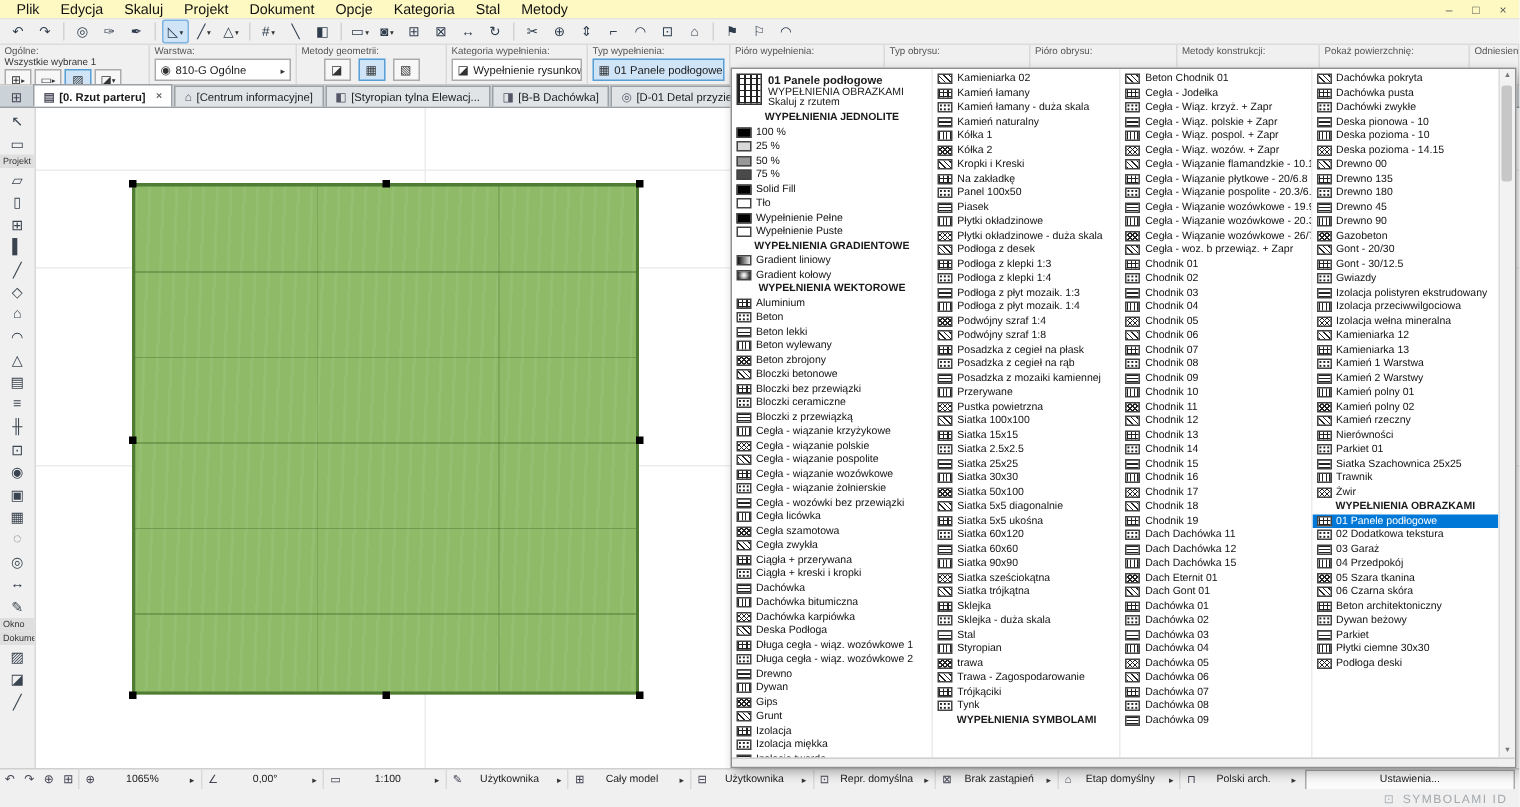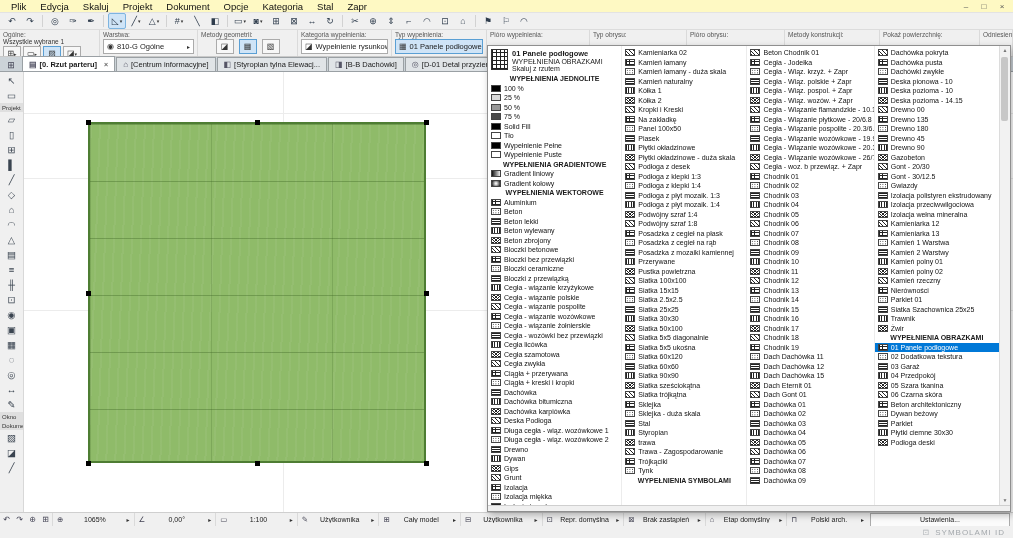--- a/index.html
+++ b/index.html
@@ -124,21 +124,21 @@
 <div class="menubar">
 
   <span class="menu-item">Plik</span>
     <span class="menu-item">Edycja</span>
     <span class="menu-item">Skaluj</span>
     <span class="menu-item">Projekt</span>
     <span class="menu-item">Dokument</span>
     <span class="menu-item">Opcje</span>
     <span class="menu-item">Kategoria</span>
     <span class="menu-item">Stal</span>
-    <span class="menu-item">Zapr</span>
+    <span class="menu-item">Metody</span>
     <div class="wincontrols">
     <span>–</span>
     <span>□</span>
     <span>×</span>
   </div>
 </div>
 
 <div class="toolbar">
     <div class="tbtn">
       <span>↶</span>
@@ -333,21 +333,21 @@
     <div class="tab">
       <span class="ticon">⌂</span>
       <span>[Centrum informacyjne]</span>
     </div>
     <div class="tab">
       <span class="ticon">◧</span>
       <span>[Styropian tylna Elewacj...</span>
     </div>
     <div class="tab">
       <span class="ticon">◨</span>
-      <span>[B-B Dachówki]</span>
+      <span>[B-B Dachówka]</span>
     </div>
     <div class="tab">
       <span class="ticon">◎</span>
       <span>[D-01 Detal przyziemia ...</span>
     </div>
   </div>
 
 <div class="workarea">
   <div class="lefttools">
       <div class="tool-btn">

